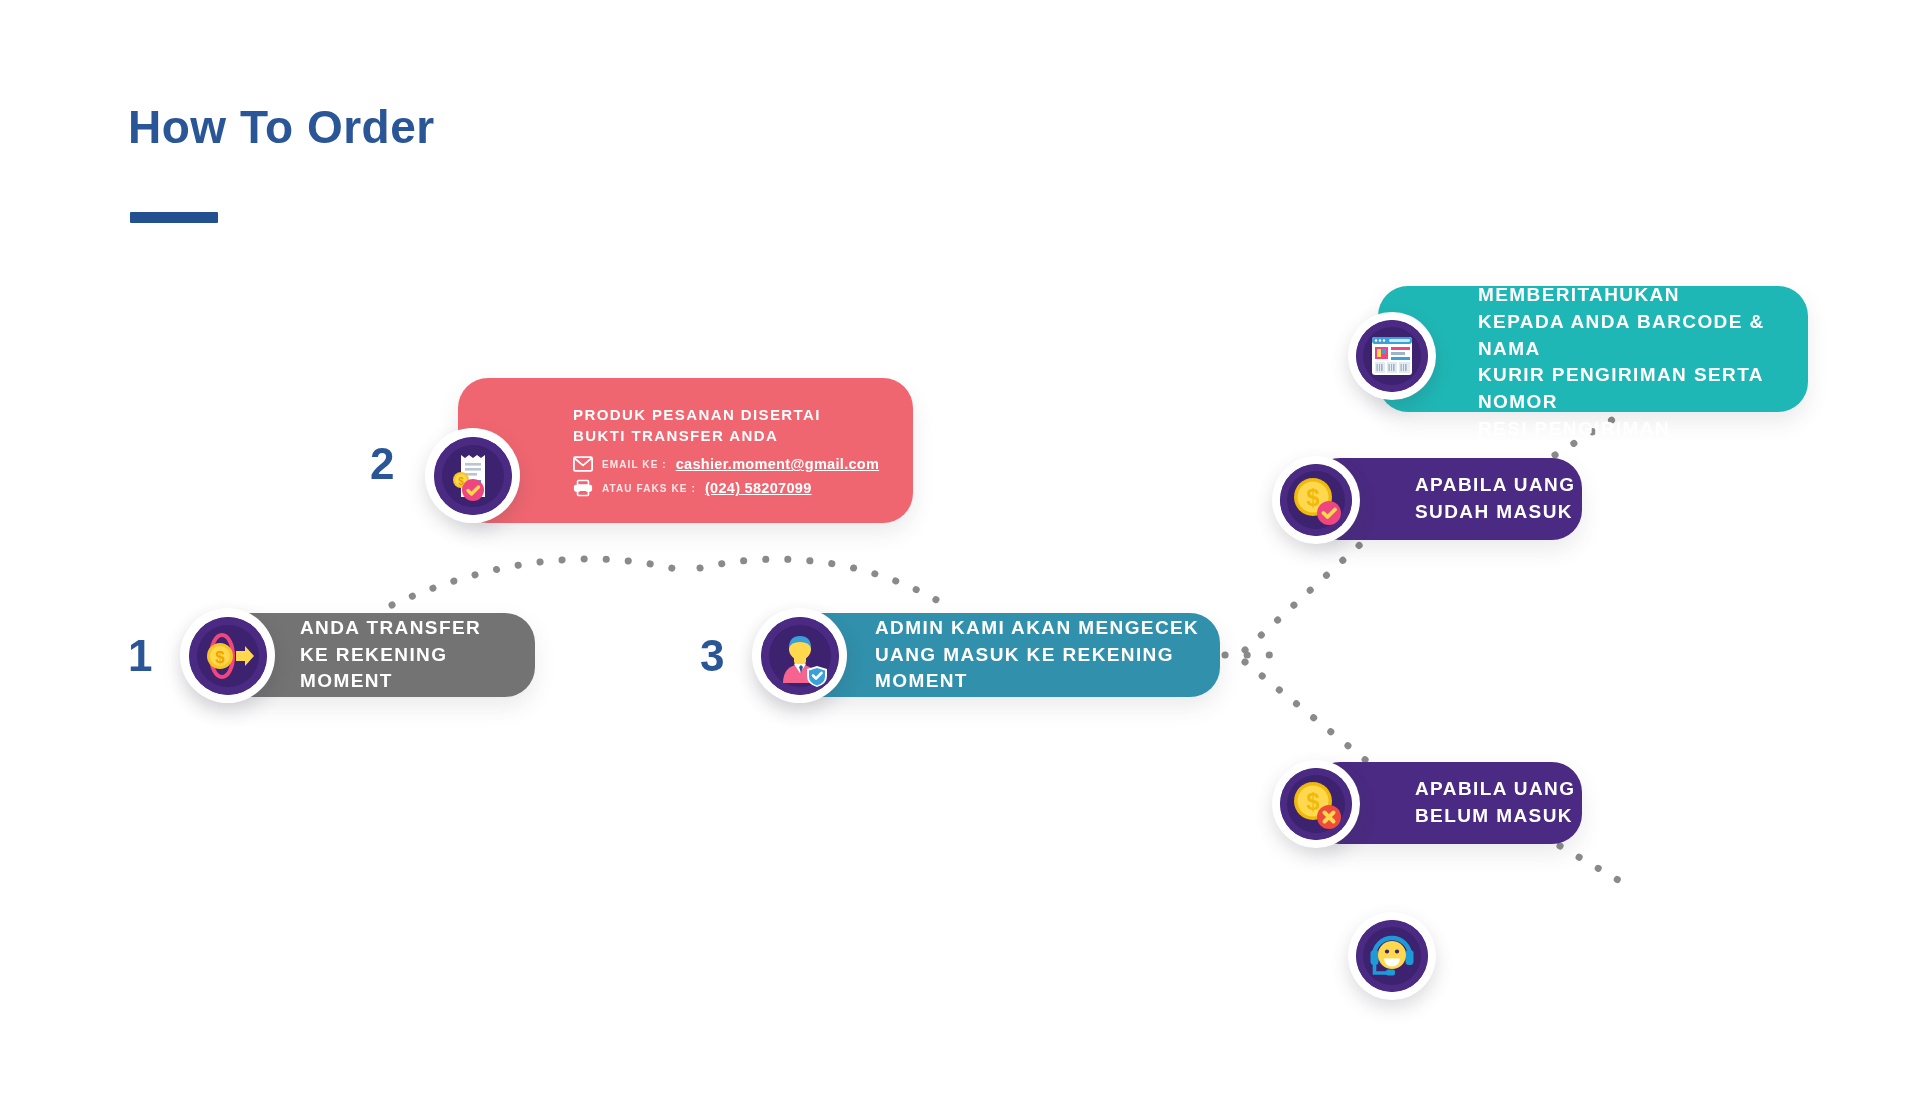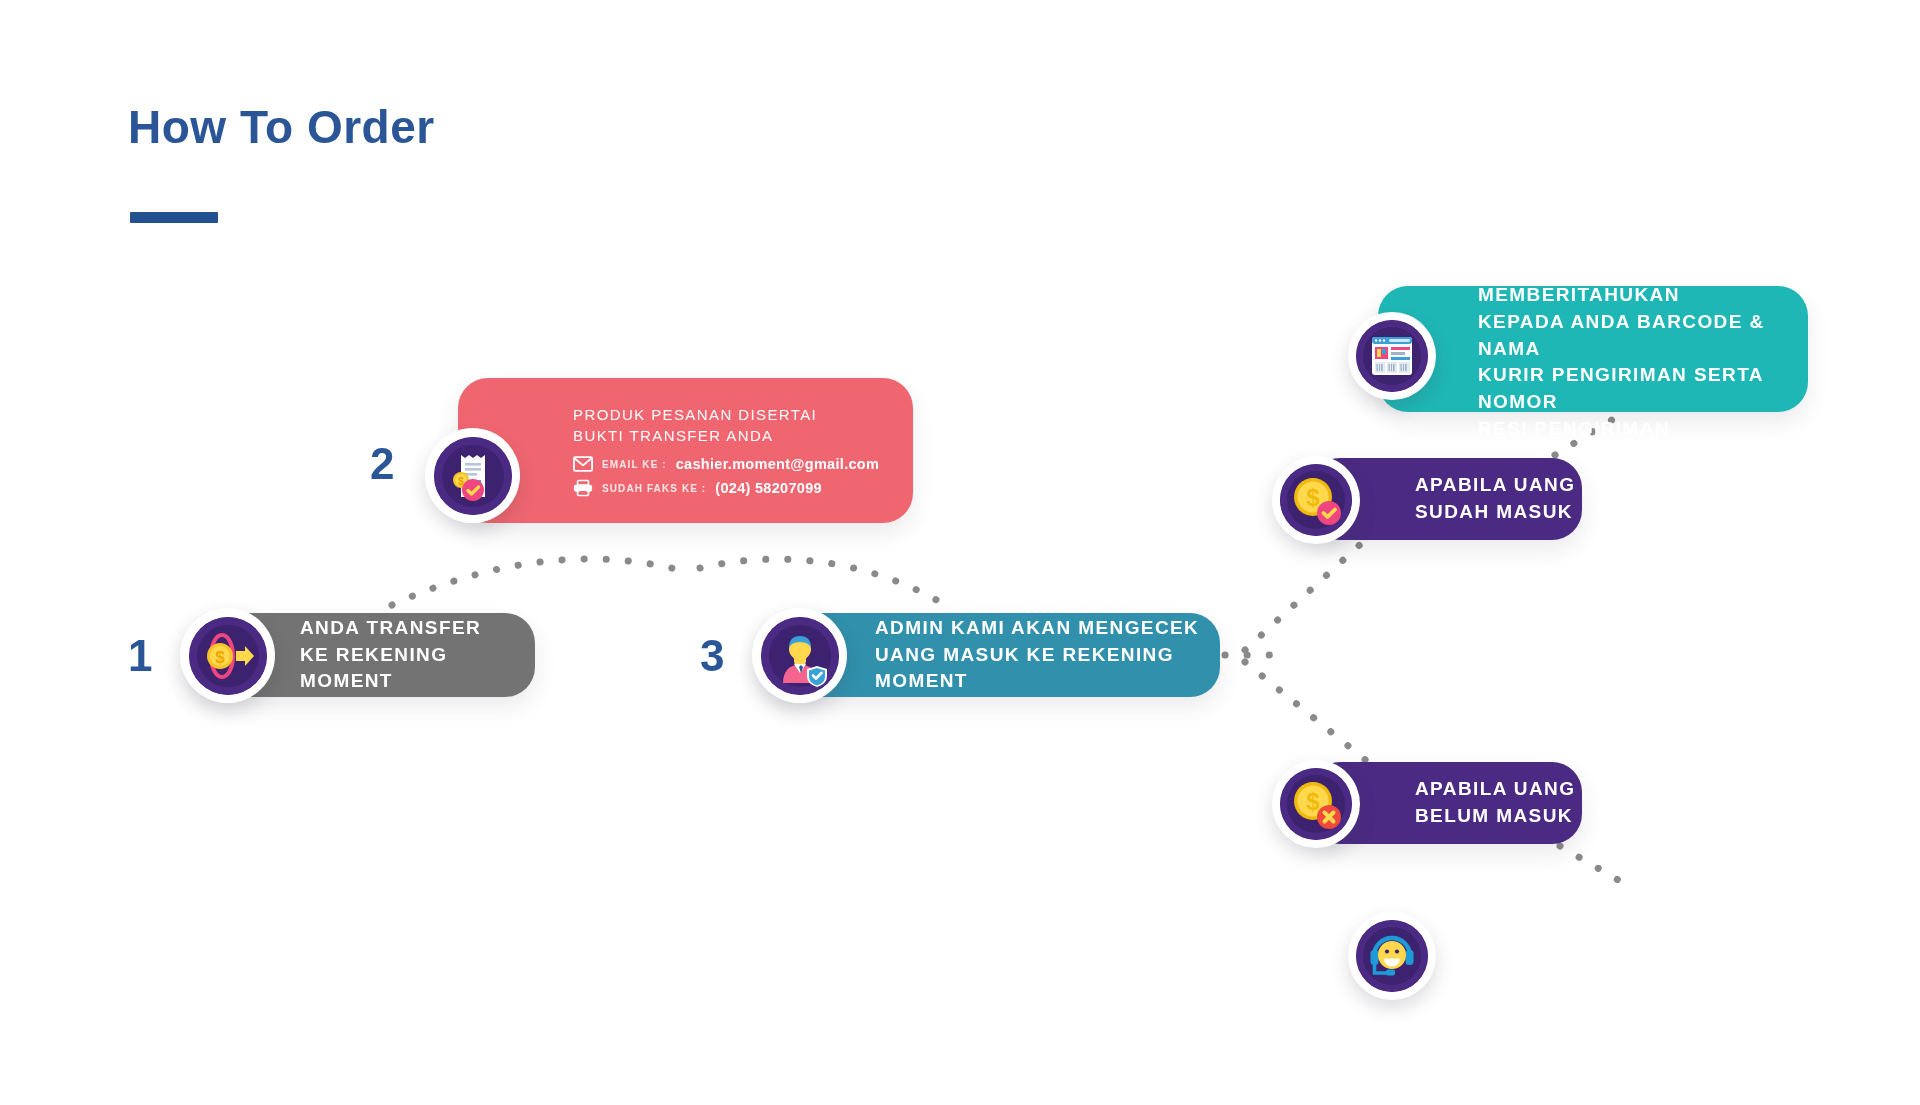--- a/index.html
+++ b/index.html
@@ -114,21 +114,21 @@
   
   #step2-num   { left: 370px;  top: 442px; }
   #step2-card  { left: 458px;  top: 378px; width: 455px; height: 145px;
                  background: #f06670; padding-left: 115px; }
   #step2-medal { left: 425px;  top: 428px; width: 95px;  height: 95px; }
   #step2-medal .disc { width: 78px; height: 78px; }
   #step2-lines {
     color: #ffffff;
   }
   .s2-head {
-    font-weight: 400;
+    font-weight: 700;
     font-size: 15px;
     letter-spacing: 1.4px;
     line-height: 1.42;
     white-space: pre-line;
     margin-bottom: 9px;
   }
   .s2-row {
     display: flex;
     align-items: center;
     gap: 9px;
@@ -138,20 +138,21 @@
     font-size: 10px;
     letter-spacing: 1.1px;
     font-weight: 700;
     color: #ffe9ea;
   }
   .s2-value {
     font-size: 14.5px;
     letter-spacing: 0.3px;
     font-weight: 700;
     color: #ffffff;
+    text-decoration: underline;
   }
   .s2-icon { width: 20px; height: 18px; flex: 0 0 auto; }
 
   
   #step3-num   { left: 700px;  top: 634px; }
   #step3-card  { left: 760px;  top: 613px; width: 460px; height: 84px;
                  background: #3190ac; padding-left: 115px; }
   #step3-medal { left: 752px;  top: 608px; width: 95px;  height: 95px; }
   #step3-medal .disc { width: 78px; height: 78px; }
 
@@ -234,21 +235,21 @@
         <span class="s2-value">cashier.moment@gmail.com</span>
       </div>
       <div class="s2-row">
         <svg class="s2-icon" viewBox="0 0 22 18">
           <rect x="5" y="0.8" width="12" height="5" rx="1" fill="none" stroke="#ffffff" stroke-width="1.8"></rect>
           <rect x="1" y="5.5" width="20" height="7.5" rx="2" fill="#ffffff"></rect>
           <rect x="5" y="11" width="12" height="6.2" rx="1" fill="none" stroke="#ffffff" stroke-width="1.8"></rect>
           <line x1="7.5" y1="13" x2="14.5" y2="13" stroke="#f06670" stroke-width="1.4"></line>
           <line x1="7.5" y1="15.2" x2="14.5" y2="15.2" stroke="#f06670" stroke-width="1.4"></line>
         </svg>
-        <span class="s2-label">SUDAH FAKS KE :</span>
+        <span class="s2-label">ATAU FAKS KE :</span>
         <span class="s2-value">(024) 58207099</span>
       </div>
     </div>
   </div>
   <div class="medallion" id="step2-medal">
     <div class="disc">
       <svg width="78" height="78" viewBox="0 0 78 78" aria-hidden="true">
         <circle cx="39" cy="39" r="39" fill="#4a2a82"></circle>
         <circle cx="39" cy="39" r="31" fill="#3d2270"></circle>
         <path d="M 27 18 l 4 3 l 4 -3 l 4 3 l 4 -3 l 4 3 l 4 -3 v 42 h -24 z" fill="#ffffff"></path>

